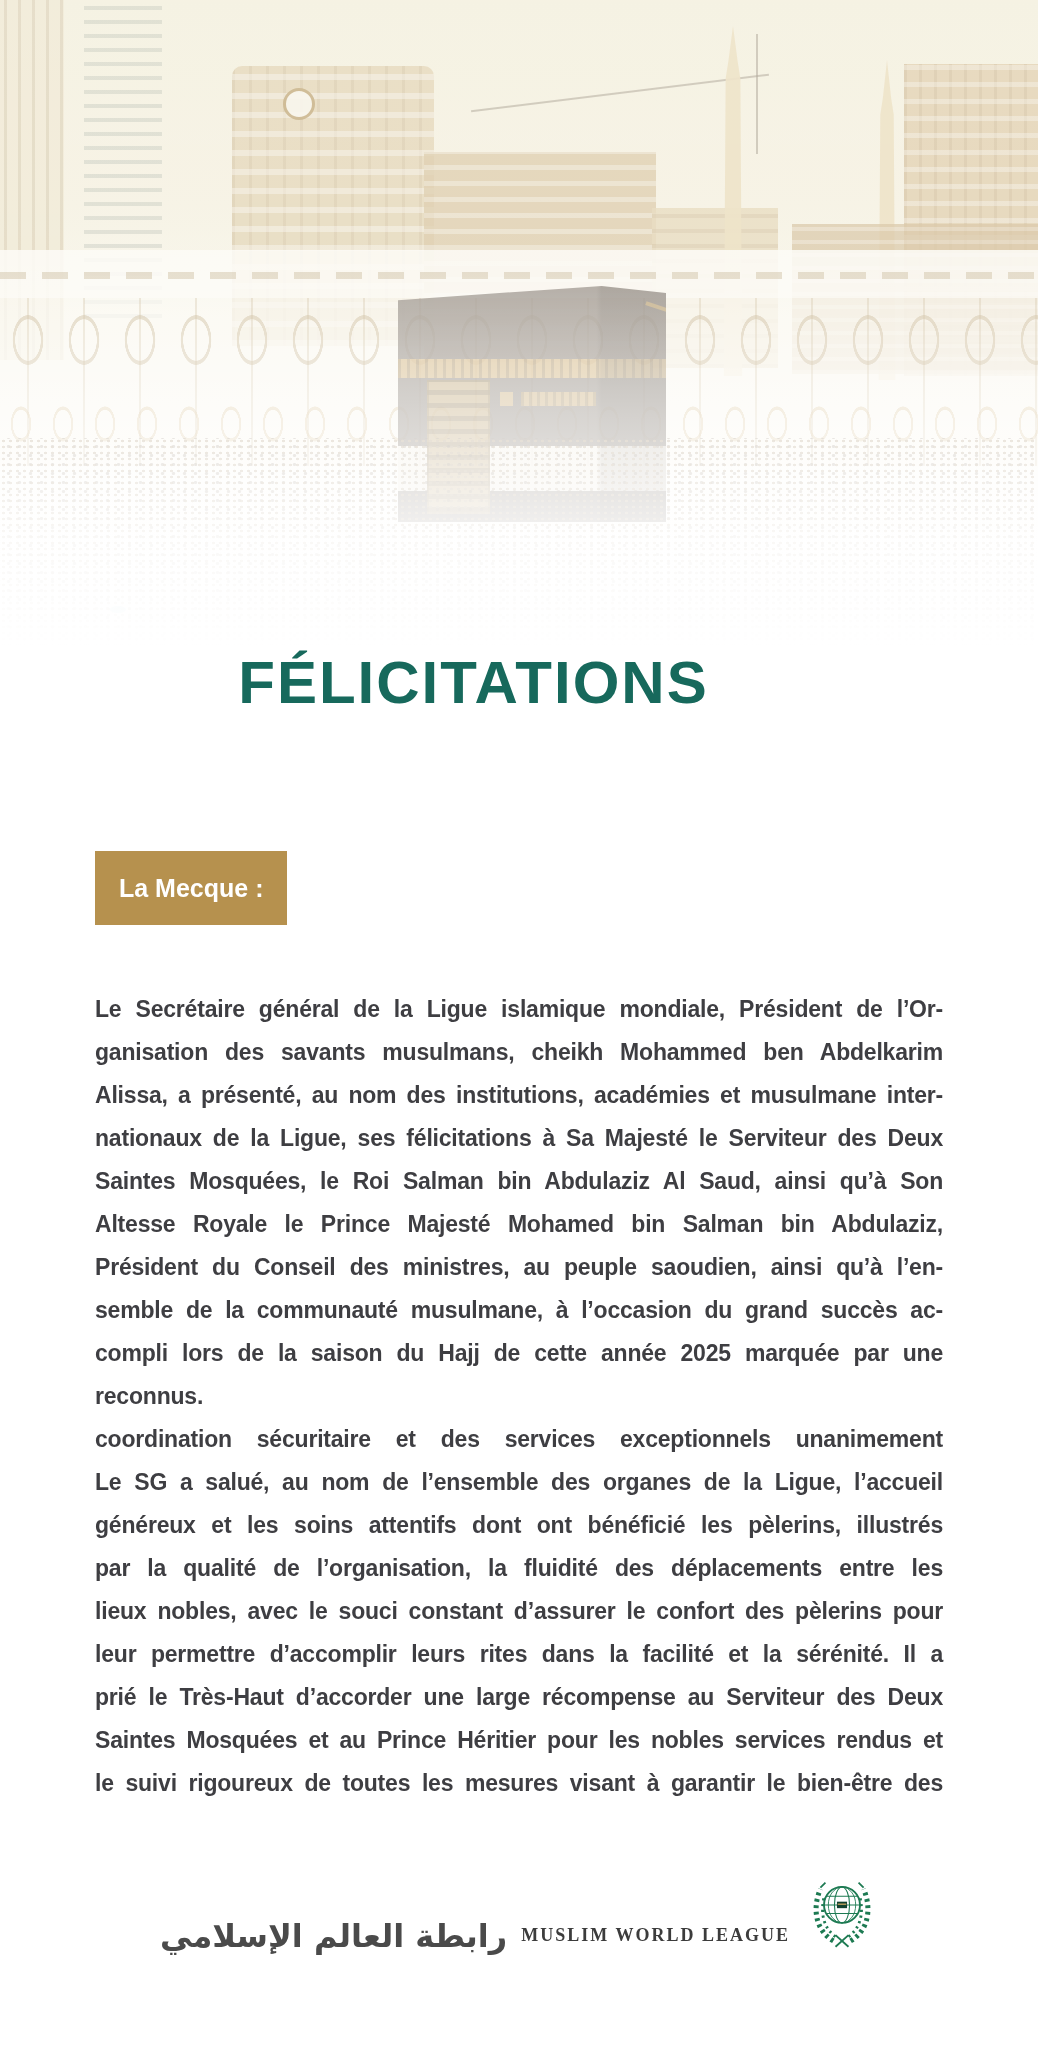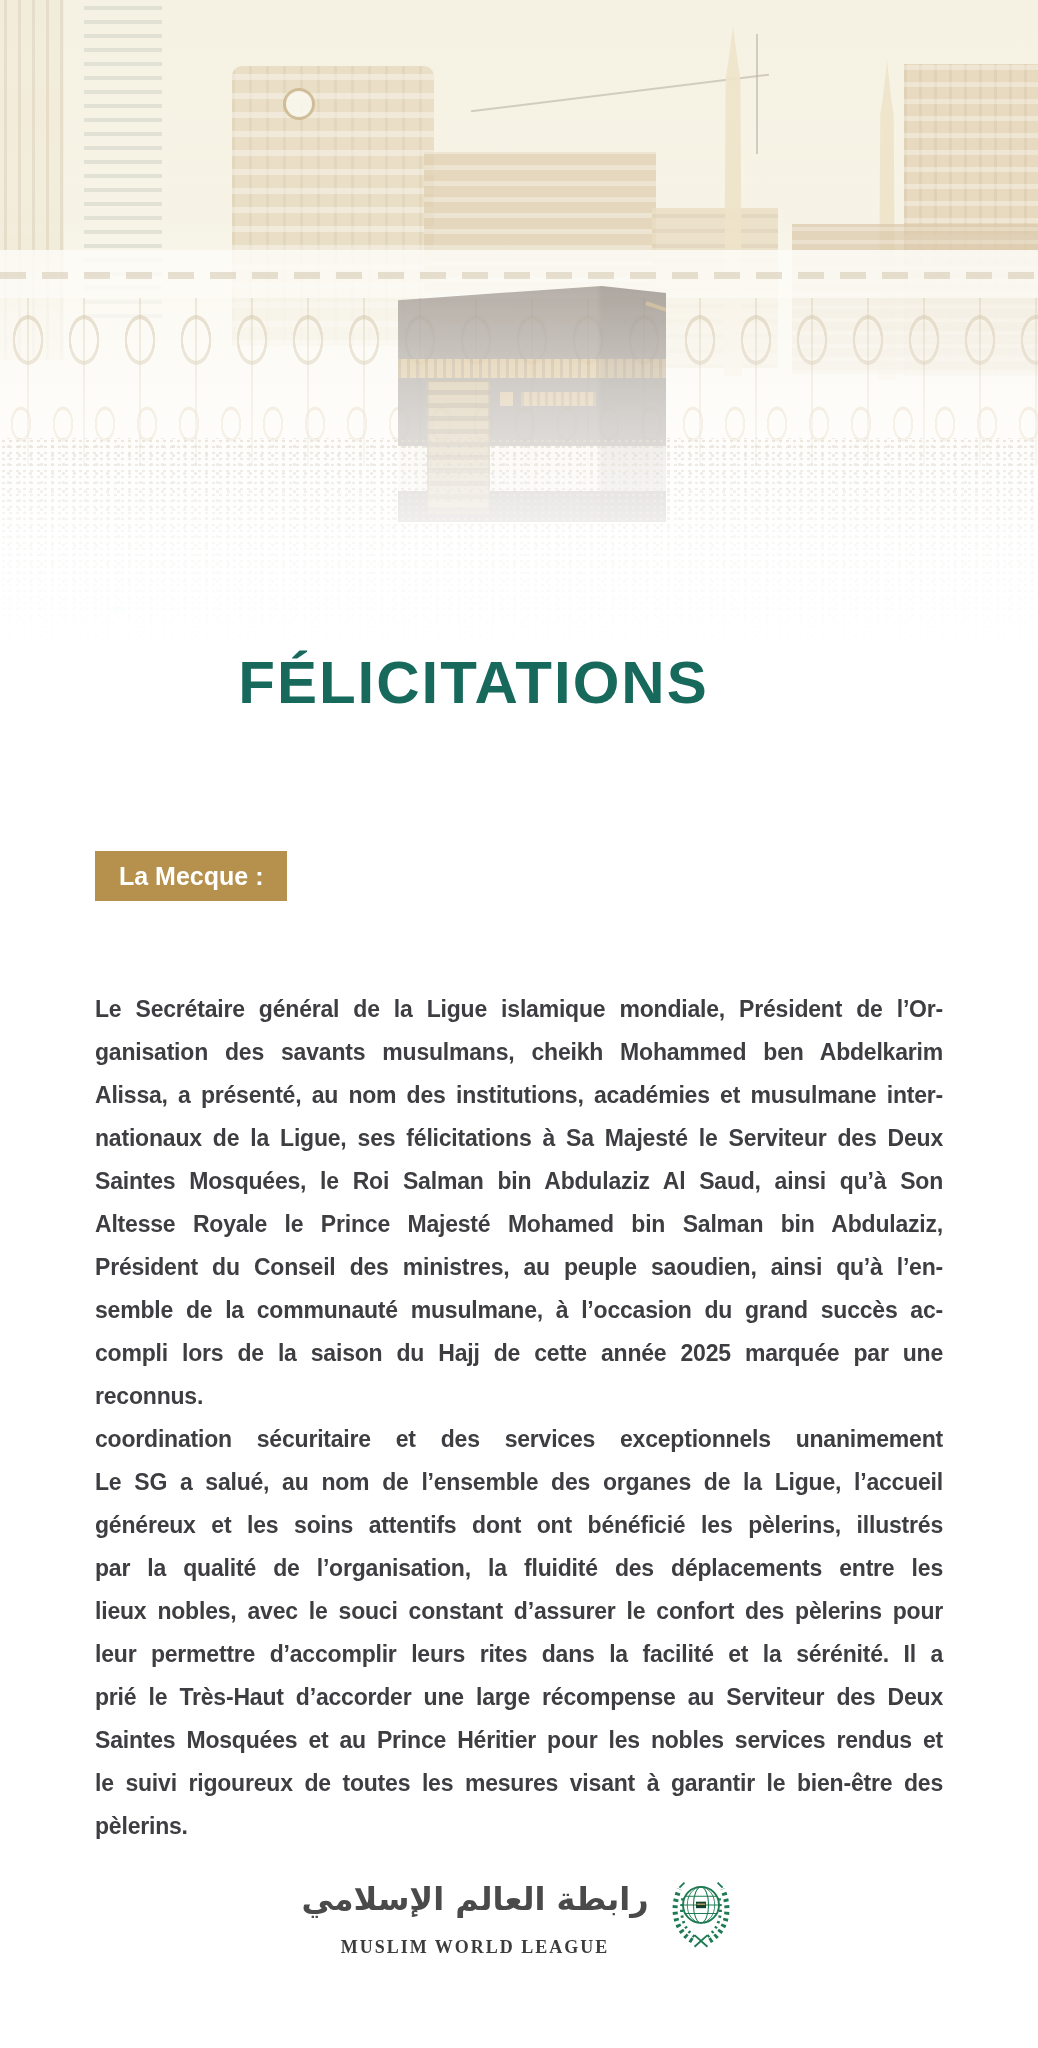--- a/index.html
+++ b/index.html
@@ -86,39 +86,39 @@
   .title{
     position:absolute;left:0;top:650px;width:947px;text-align:center;
     font-size:60px;line-height:66px;font-weight:bold;letter-spacing:2px;
     color:var(--title-green,#17695c);
   }
 
   
   .badge{
     position:absolute;left:95px;top:851px;height:42px;
     background:var(--badge-gold,#b6914e);color:#ffffff;
-    font-size:25px;font-weight:bold;line-height:42px;padding:4px 24px;
+    font-size:25px;font-weight:bold;line-height:42px;padding:16px 24px;
     display:inline-block;
   }
 
   
   .article{
     position:absolute;left:95px;top:988px;width:848px;
     color:var(--body-text,#3e3e42);
     font-size:23px;font-weight:bold;letter-spacing:-0.2px;line-height:43px;
   }
   .article .line{text-align:justify;text-align-last:justify;white-space:nowrap;}
   .article .line-last{text-align:left;text-align-last:left;}
 
   
   .footer{
     position:absolute;left:0;top:1874px;width:1038px;
     display:flex;justify-content:center;align-items:flex-end;gap:16px;
   }
-  .footer-names{display:flex;flex-direction:column;align-items:center;gap:14px;}
+  .footer-names{display:flex;flex-direction:row;align-items:center;gap:14px;}
   .arabic-name{
     font-family:"DejaVu Sans",sans-serif;direction:rtl;
     font-size:32px;line-height:48px;color:#4a4a4a;font-weight:bold;
   }
   .org-name{
     font-family:"Liberation Serif","DejaVu Serif",serif;
     font-size:18px;font-weight:bold;letter-spacing:2px;color:#3c3c3c;
     padding-bottom:2px;
   }
   .emblem{color:var(--emblem-green,#1d7a52);margin-bottom:0px;}
@@ -176,21 +176,20 @@
       </div>
     <div class="paragraph">
         <div class="line">Le SG a salué, au nom de l’ensemble des organes de la Ligue, l’accueil</div>
         <div class="line">généreux et les soins attentifs dont ont bénéficié les pèlerins, illustrés</div>
         <div class="line">par la qualité de l’organisation, la fluidité des déplacements entre les</div>
         <div class="line">lieux nobles, avec le souci constant d’assurer le confort des pèlerins pour</div>
         <div class="line">leur permettre d’accomplir leurs rites dans la facilité et la sérénité. Il a</div>
         <div class="line">prié le Très-Haut d’accorder une large récompense au Serviteur des Deux</div>
         <div class="line">Saintes Mosquées et au Prince Héritier pour les nobles services rendus et</div>
         <div class="line">le suivi rigoureux de toutes les mesures visant à garantir le bien-être des</div>
-        <div class="line line-last">pèlerins.</div>
       </div>
   </div>
 
   <div class="footer">
     <div class="footer-names">
       <div class="arabic-name">رابطة العالم الإسلامي</div>
       <div class="org-name">MUSLIM WORLD LEAGUE</div>
     </div>
     <span class="emblem">
       <svg width="72" height="82" viewBox="0 0 100 112" fill="none" aria-hidden="true">

